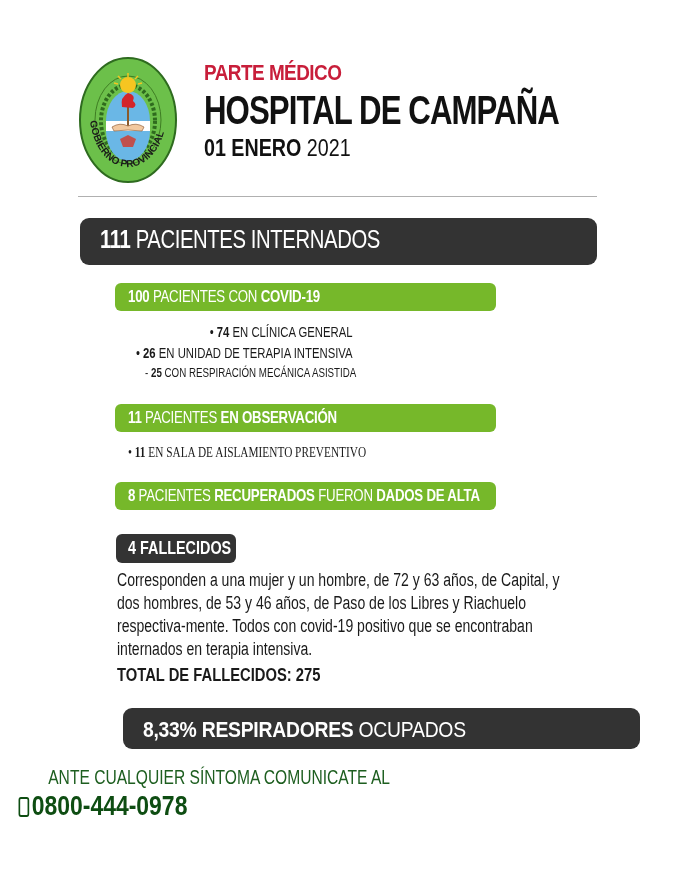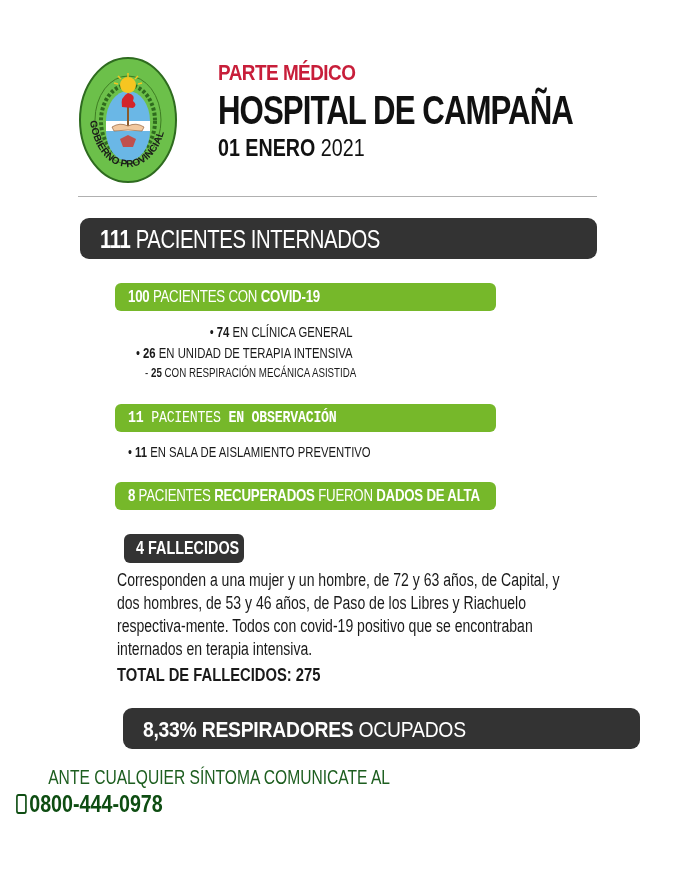--- a/index.html
+++ b/index.html
@@ -2,57 +2,57 @@
 <html><head>
 <meta charset="utf-8">
 <style>
   * { box-sizing: border-box; margin: 0; padding: 0; }
   html, body { width: 696px; height: 870px; background: #ffffff; overflow: hidden; }
   body { position: relative; font-family: "Liberation Sans", "DejaVu Sans", sans-serif; color: #1a1a1a; }
 
   .logo { position: absolute; left: 78px; top: 55px; width: 100px; height: 130px; }
   .logo svg { width: 100%; height: 100%; }
 
-  .header-text { position: absolute; left: 218px; top: 60px; }
+  .header-text { position: absolute; left: 204px; top: 60px; }
   .parte { color: #c81e3a; font-weight: bold; font-size: 22px; letter-spacing: -0.6px; transform: scaleX(0.86); transform-origin: left; white-space: nowrap; }
   .hospital { color: #111; font-weight: bold; font-size: 40px; letter-spacing: -1.2px; transform: scaleX(0.78); transform-origin: left; white-space: nowrap; line-height: 48px; margin-top: 0px; }
   .date { font-size: 24px; transform: scaleX(0.82); transform-origin: left; white-space: nowrap; margin-top: 0; color: #111; }
   .date b { font-weight: bold; }
 
   .divider { position: absolute; left: 78px; top: 196px; width: 519px; height: 1px; background: #b0b0b0; }
 
   .dark-bar { position: absolute; left: 80px; width: 517px; background: #333333; border-radius: 9px; color: #fff; white-space: nowrap; overflow: hidden; }
-  .bar-internados { top: 218px; height: 41px; text-decoration: underline; }
+  .bar-internados { top: 218px; height: 47px; text-decoration: underline; }
   .bar-internados .txt { position: absolute; left: 20px; top: 6px; font-size: 26px; transform: scaleX(0.78); transform-origin: left; letter-spacing: -0.5px; }
   .bar-resp { top: 708px; height: 41px; margin-left: 43px; }
   .bar-resp .txt { position: absolute; left: 20px; top: 9px; font-size: 22px; transform: scaleX(0.88); transform-origin: left; letter-spacing: -0.3px; }
   b { font-weight: bold; }
 
   .green-bar { position: absolute; left: 115px; width: 381px; height: 28px; background: #76b82a; border-radius: 6px; color: #fff; white-space: nowrap; overflow: hidden; }
   .green-bar .txt { position: absolute; left: 13px; top: 4px; font-size: 17px; transform: scaleX(0.78); transform-origin: left; letter-spacing: -0.3px; }
   .g1 { top: 283px; padding-left: 8px; }
-  .g2 { top: 404px; font-family: Liberation Mono, monospace; }
+  .g2 { top: 404px; }
   .g3 { top: 482px; text-align: center; }
 
   .list { position: absolute; left: 128px; font-size: 14.5px; color: #1a1a1a; white-space: nowrap; }
   .list .item { transform: scaleX(0.78); transform-origin: left; height: 21px; line-height: 21px; }
   .list .sub { transform: scaleX(0.78); transform-origin: left; font-size: 12.5px; margin-left: 17px; height: 18px; line-height: 18px; }
   .l1 { top: 322px; text-align: right; }
-  .l2 { top: 442px; }
+  .l2 { top: 442px; font-family: Liberation Serif, serif; }
 
-  .fallecidos-badge { position: absolute; left: 116px; top: 534px; width: 120px; height: 29px; background: #333333; border-radius: 6px; color: #fff; white-space: nowrap; overflow: hidden; margin-left: 8px; }
+  .fallecidos-badge { position: absolute; left: 116px; top: 534px; width: 120px; height: 29px; background: #333333; border-radius: 6px; color: #fff; white-space: nowrap; overflow: hidden; }
   .fallecidos-badge .txt { position: absolute; left: 12px; top: 4px; font-size: 18px; font-weight: bold; transform: scaleX(0.8); transform-origin: left; }
 
   .paragraph { position: absolute; left: 117px; top: 569px; width: 600px; font-size: 18px; line-height: 23px; color: #1a1a1a; transform: scaleX(0.78); transform-origin: left top; }
   .total { position: absolute; left: 117px; top: 665px; font-size: 18px; font-weight: bold; color: #1a1a1a; transform: scaleX(0.82); transform-origin: left; white-space: nowrap; }
 
   .contact { position: absolute; left: 0; width: 696px; text-align: left; color: #1d5e1f; white-space: nowrap; }
   .contact-line { top: 766px; font-size: 20px; }
   .contact-line span { display: inline-block; transform: scaleX(0.78); }
-  .phone-line { top: 790px; font-size: 24px; font-weight: bold; color: #0e4d12; }
+  .phone-line { top: 790px; font-size: 28px; font-weight: bold; color: #0e4d12; }
   .phone-line .inner { display: inline-block; transform: scaleX(0.82); }
   .phone-icon { display: inline-block; width: 13px; height: 20px; border: 2.5px solid #0e4d12; border-radius: 3px; vertical-align: -2px; margin-right: 3px; }
 </style>
 </head>
 <body>
 
 <div class="logo">
   <svg viewBox="0 0 100 130">
     <ellipse cx="50" cy="65" rx="48" ry="62" fill="#6cc04a" stroke="#2e6b1f" stroke-width="2"></ellipse>
     <ellipse cx="50" cy="65" rx="33" ry="44" fill="none" stroke="#3e7d23" stroke-width="1"></ellipse>

